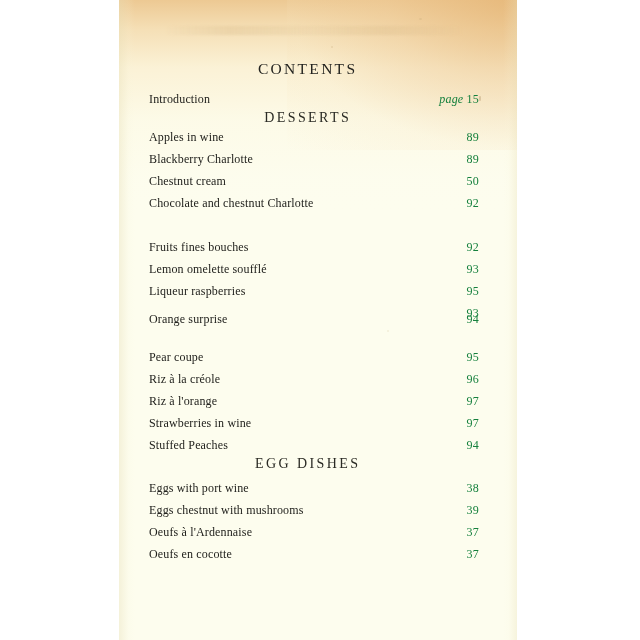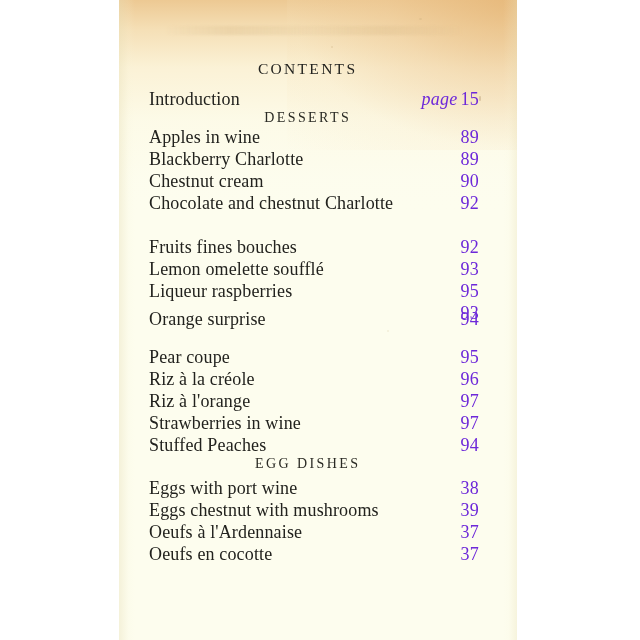--- a/index.html
+++ b/index.html
@@ -102,37 +102,37 @@
     letter-spacing: 2.3px;
     text-indent: 2.3px;
     color: #23231f;
   }
 
   .toc-row {
     position: absolute;
     left: 0;
     width: 345px;
     height: 22px;
-    font-size: 18px;
+    font-size: 12px;
     line-height: 22px;
     white-space: nowrap;
   }
   .toc-label {
     position: absolute;
     left: 15px;
     top: 0;
     color: #22221e;
     letter-spacing: 0.15px;
   }
   .toc-page {
     position: absolute;
     right: 0;
     top: 0;
     text-align: right;
-    color: #6d28d9;
+    color: #15803d;
     letter-spacing: 0.3px;
     margin-left: 24px;
   }
   .toc-page .page-word {
     font-style: italic;
     letter-spacing: 0.2px;
     padding-right: 3px;
   }
 
   .section-heading {
@@ -206,21 +206,21 @@
       <div class="toc-row" style="top:126px;">
         <span class="toc-label">Apples in wine</span>
         <span class="toc-page">89</span>
       </div>
       <div class="toc-row" style="top:148px;">
         <span class="toc-label">Blackberry Charlotte</span>
         <span class="toc-page">89</span>
       </div>
       <div class="toc-row" style="top:170px;">
         <span class="toc-label">Chestnut cream</span>
-        <span class="toc-page">90</span>
+        <span class="toc-page">50</span>
       </div>
       <div class="toc-row" style="top:192px;">
         <span class="toc-label">Chocolate and chestnut Charlotte</span>
         <span class="toc-page">92</span>
       </div>
       <div class="toc-row" style="top:236px;">
         <span class="toc-label">Fruits fines bouches</span>
         <span class="toc-page">92</span>
       </div>
       <div class="toc-row" style="top:258px;">

